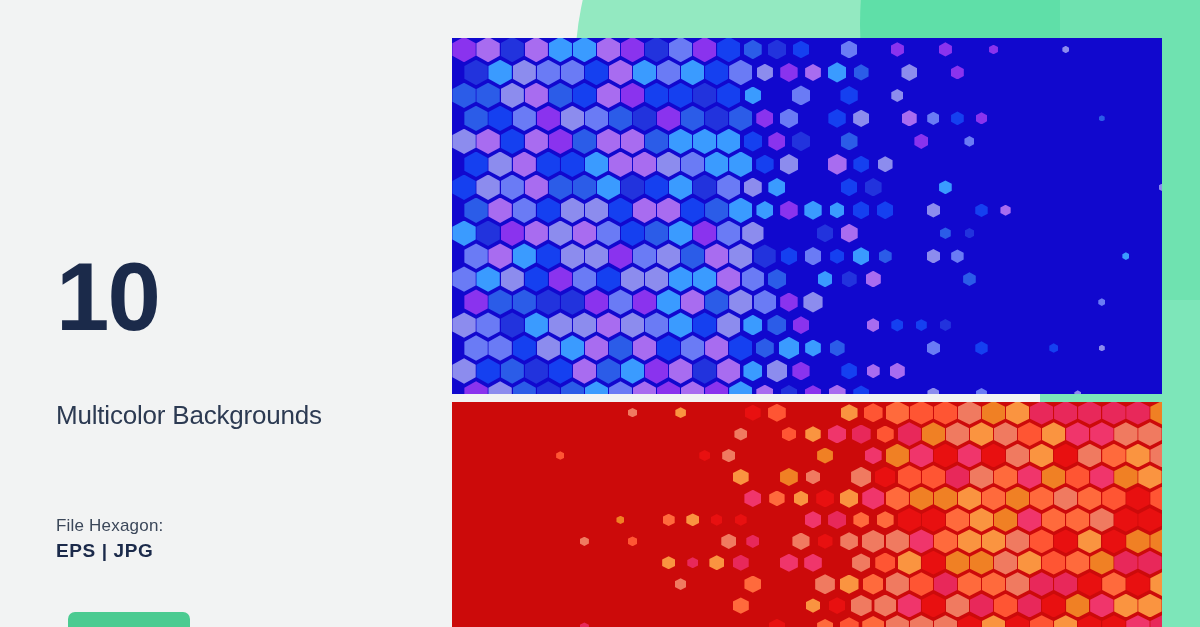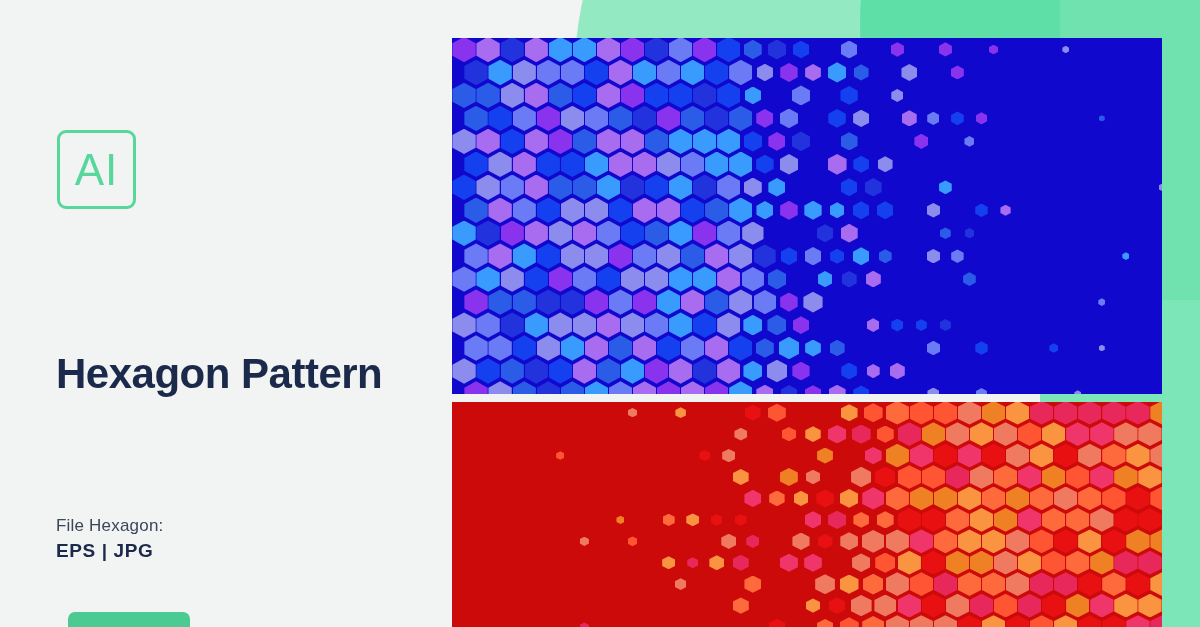--- a/index.html
+++ b/index.html
@@ -593,28 +593,26 @@
         <div class="hex" style="left:602.06px;top:213.15px;width:23.35px;height:23.70px;background:#FA9440;"></div>
         <div class="hex" style="left:626.12px;top:213.15px;width:23.35px;height:23.70px;background:#E81010;"></div>
         <div class="hex" style="left:650.19px;top:213.15px;width:23.35px;height:23.70px;background:#E81010;"></div>
         <div class="hex" style="left:674.26px;top:213.15px;width:23.35px;height:23.70px;background:#F0356B;"></div>
         <div class="hex" style="left:698.33px;top:213.15px;width:23.35px;height:23.70px;background:#E8285A;"></div>
       </div>
   </div>
 
   <div id="left-col">
 
-    <div id="ai-badge">
-      <span class="ai-text">AI</span>
-    </div>
-
-
-    <div id="main-title">Hexagon Pattern</div>
+
+    <div id="count-number">10</div>
+
 
     <div id="subtitle">
+      <div>Multicolor Backgrounds</div>
     </div>
 
     <div id="formats-label">File Hexagon:</div>
     <div id="formats-value">EPS  |  JPG</div>
 
     <div id="cta-button">
       <span class="cta-text">Download</span>
     </div>
 
   </div>

